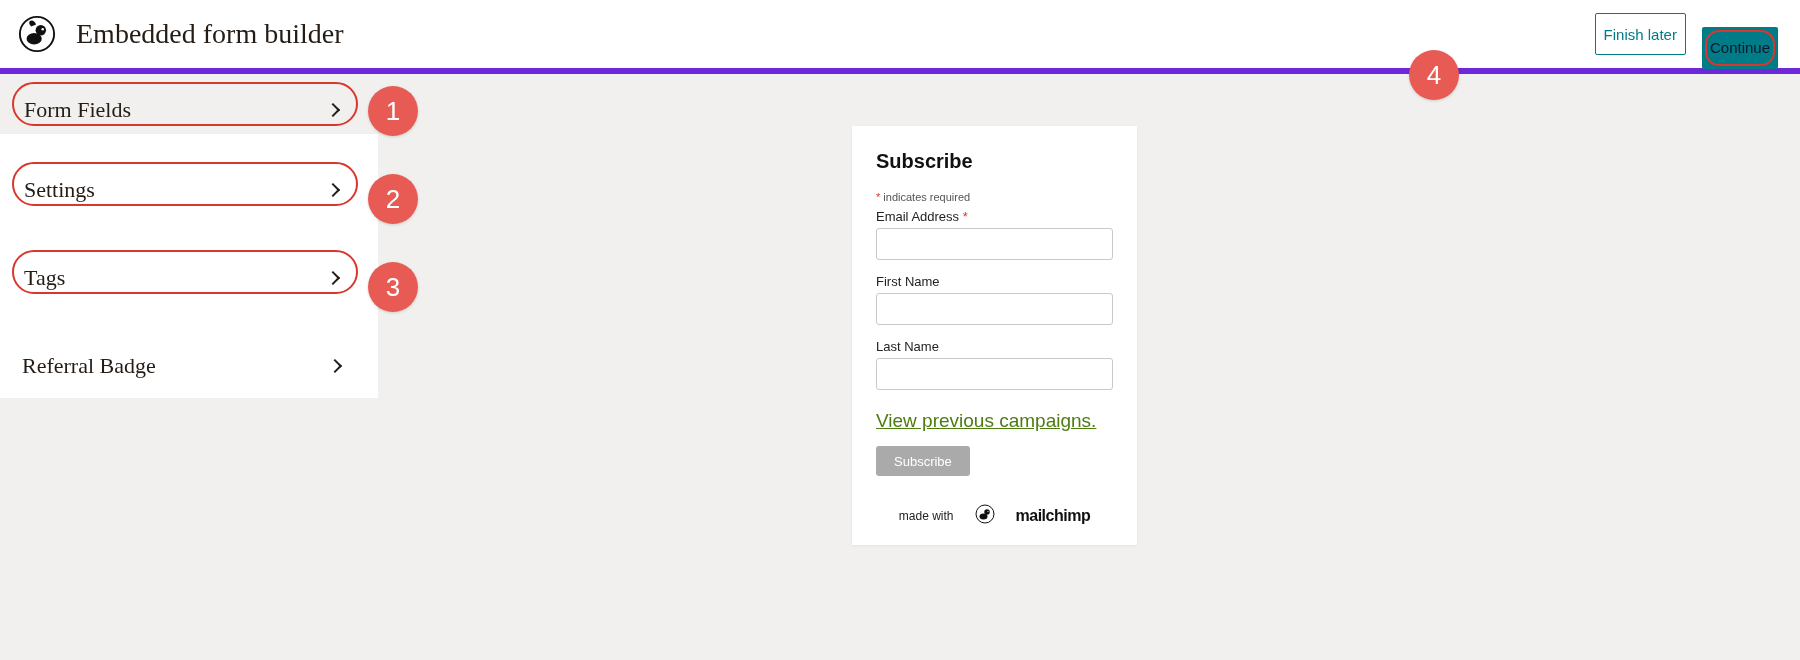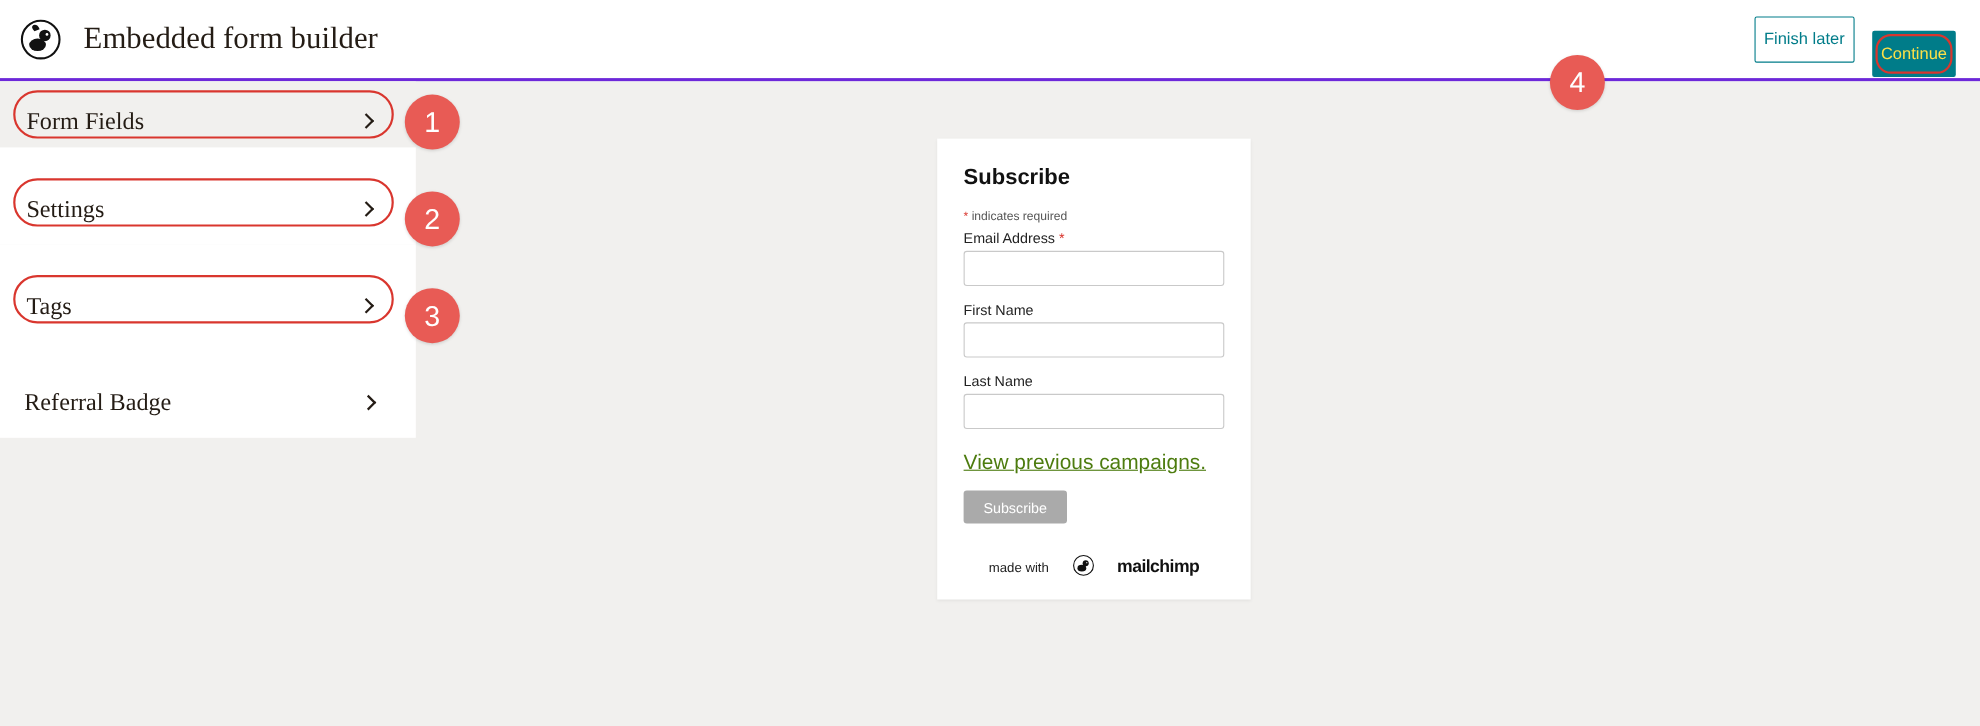--- a/index.html
+++ b/index.html
@@ -11,21 +11,21 @@
       position: relative;
       overflow: hidden;
     }
 
     
     .header {
       height: 74px;
       display: flex;
       align-items: center;
       padding: 0 22px 0 18px;
-      border-bottom: 3px solid #6d28d9;
+      border-bottom: 6px solid #6d28d9;
       background: #fff;
     }
     .logo {
       width: 38px;
       height: 38px;
       display: flex;
       align-items: center;
       justify-content: center;
       margin-right: 20px;
     }
@@ -49,21 +49,21 @@
       justify-content: center;
     }
     .btn-outline {
       background: #fff;
       border: 1.5px solid #007c89;
       color: #007c89;
       margin-right: 16px;
     }
     .btn-primary {
       background: #007c89;
-      color: #fde047;
+      color: #0f172a;
       border: none;
       position: relative;
       margin-top: 27px;
     }
     .btn-primary-highlight {
       position: absolute;
       inset: 3px;
       border: 2.5px solid #d9362e;
       border-radius: 14px;
       pointer-events: none;

